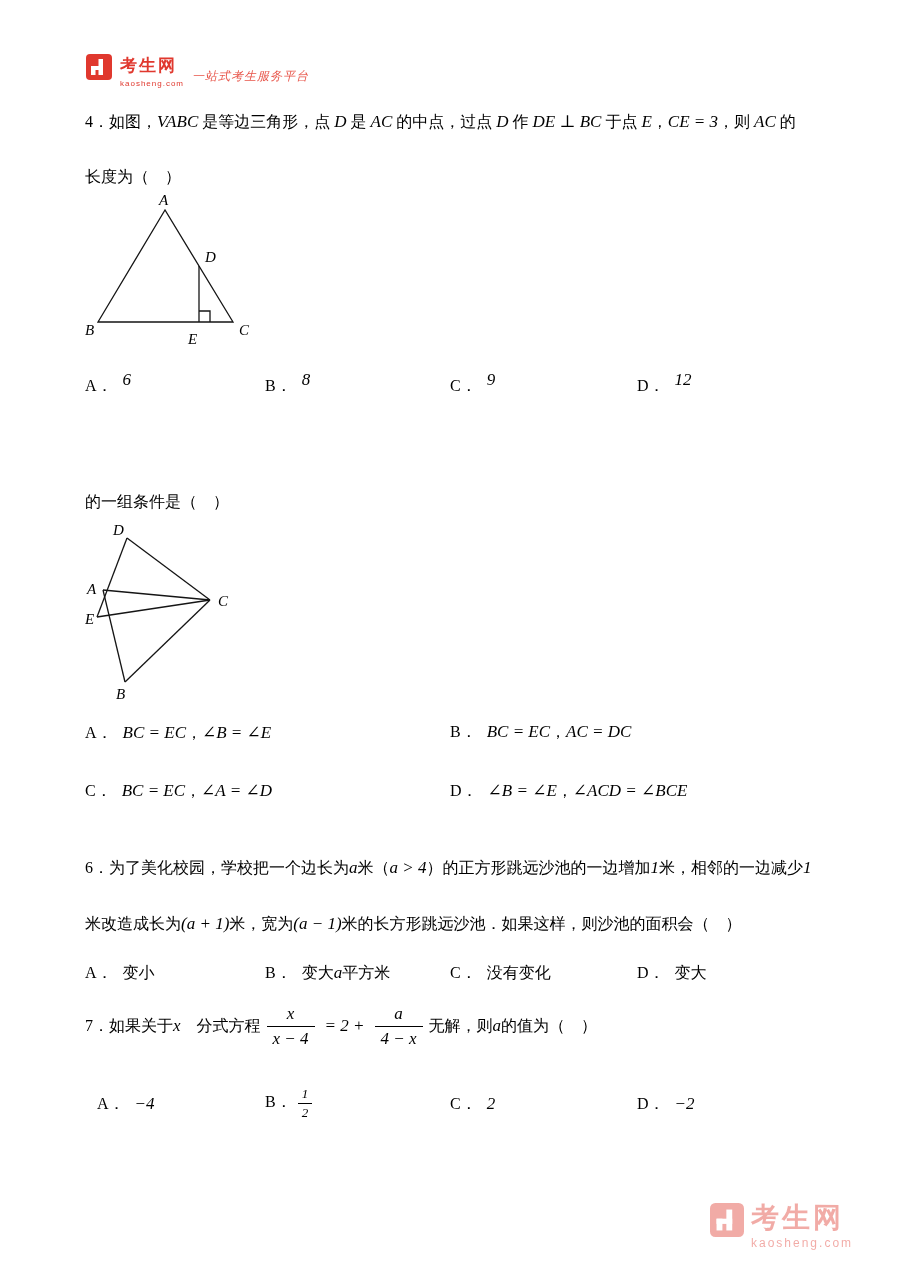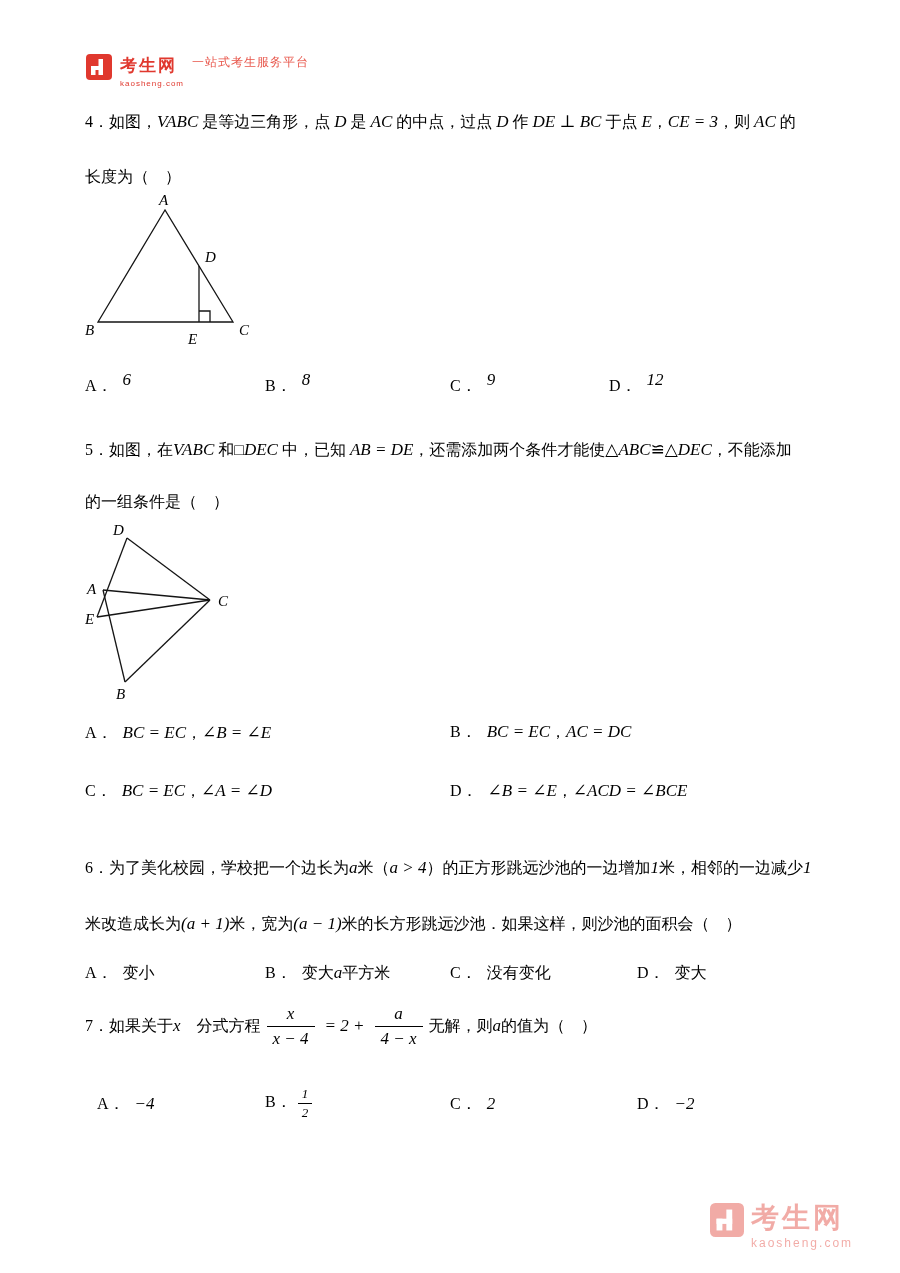--- a/index.html
+++ b/index.html
@@ -30,21 +30,21 @@
   .frac-sm { font-size:13px; }
   .frac-sm .num { padding:0 4px 1px; }
   .frac-sm .den { padding:1px 4px 0; }
   .mid { margin:0 4px; }
 
   .logo { position:absolute; left:86px; top:54px; display:flex; align-items:flex-start; gap:8px; }
   .logo-icon svg { display:block; }
   .logo-textcol { display:flex; flex-direction:column; }
   .brand { font-size:17px; font-weight:bold; color:#e0382e; font-family:"Liberation Sans","DejaVu Sans",sans-serif; letter-spacing:2px; }
   .domain { font-size:8px; color:#e0382e; font-family:"Liberation Sans","DejaVu Sans",sans-serif; margin-top:2px; letter-spacing:1px; }
-  .tagline { font-size:12px; color:#e8564b; font-family:"Liberation Sans","DejaVu Sans",sans-serif; margin-top:0; letter-spacing:1px; }
+  .tagline { font-size:12px; color:#e8564b; font-family:"Liberation Sans","DejaVu Sans",sans-serif; margin-top:14px; letter-spacing:1px;font-style:italic; }
 
   .footer { position:absolute; top:1178px; left:0; width:900px; text-align:center; font-size:15px; color:#111; }
 
   .watermark { position:absolute; left:710px; top:1203px; display:flex; gap:7px; align-items:flex-start; opacity:0.42; }
   .wm-textcol { display:flex; flex-direction:column; }
   .wm-brand { font-size:28px; font-weight:bold; color:#e0382e; font-family:"Liberation Sans","DejaVu Sans",sans-serif; letter-spacing:3px; line-height:1.1; }
   .wm-domain { font-size:12px; color:#e0382e; font-family:"Liberation Sans","DejaVu Sans",sans-serif; letter-spacing:2px; margin-top:2px; }
 </style>
 </head>
 <body>
@@ -78,24 +78,23 @@
     <text class="figlabel" x="0" y="143">B</text>
     <text class="figlabel" x="154" y="143">C</text>
     <text class="figlabel" x="120" y="70">D</text>
     <text class="figlabel" x="103" y="152">E</text>
   </svg>
 
   <div class="optrow" style="top:376px;">
     <span class="opt" style="left:0;"><span class="optlabel">A．</span><span class="optbody"><span class="math sup">6</span></span></span>
     <span class="opt" style="left:180px;text-align:center;"><span class="optlabel">B．</span><span class="optbody"><span class="math sup">8</span></span></span>
     <span class="opt" style="left:365px;"><span class="optlabel">C．</span><span class="optbody"><span class="math sup">9</span></span></span>
-    <span class="opt" style="left:524px;"><span class="optlabel">D．</span><span class="optbody"><span class="math sup">12</span></span></span>
+    <span class="opt" style="left:552px;"><span class="optlabel">D．</span><span class="optbody"><span class="math sup">12</span></span></span>
   </div>
 
-  <div class="qline" style="top:438px;"><span class="cn">5．如图，在</span><span class="math">VABC</span><span class="cn"> 和</span><span class="cn">□</span><span class="math">DEC</span><span class="cn"> 中，已知 </span><span class="math">AB = DE</span><span class="cn">，还需添加两个条件才能使</span><span class="math">△ABC≌△DEC</span><span class="cn">，不能添加</span></div>
   <div class="qline" style="top:490px;"><span class="cn">的一组条件是（　）</span></div>
 
   <svg class="fig" style="left:85px; top:522px;" width="170" height="182" viewBox="0 0 170 182">
     <line class="figline" x1="42" y1="16" x2="12" y2="95"></line>
     <line class="figline" x1="18" y1="68" x2="40" y2="160"></line>
     <line class="figline" x1="125" y1="78" x2="42" y2="16"></line>
     <line class="figline" x1="125" y1="78" x2="18" y2="68"></line>
     <line class="figline" x1="125" y1="78" x2="12" y2="95"></line>
     <line class="figline" x1="125" y1="78" x2="40" y2="160"></line>
     <text class="figlabel" x="28" y="13">D</text>

